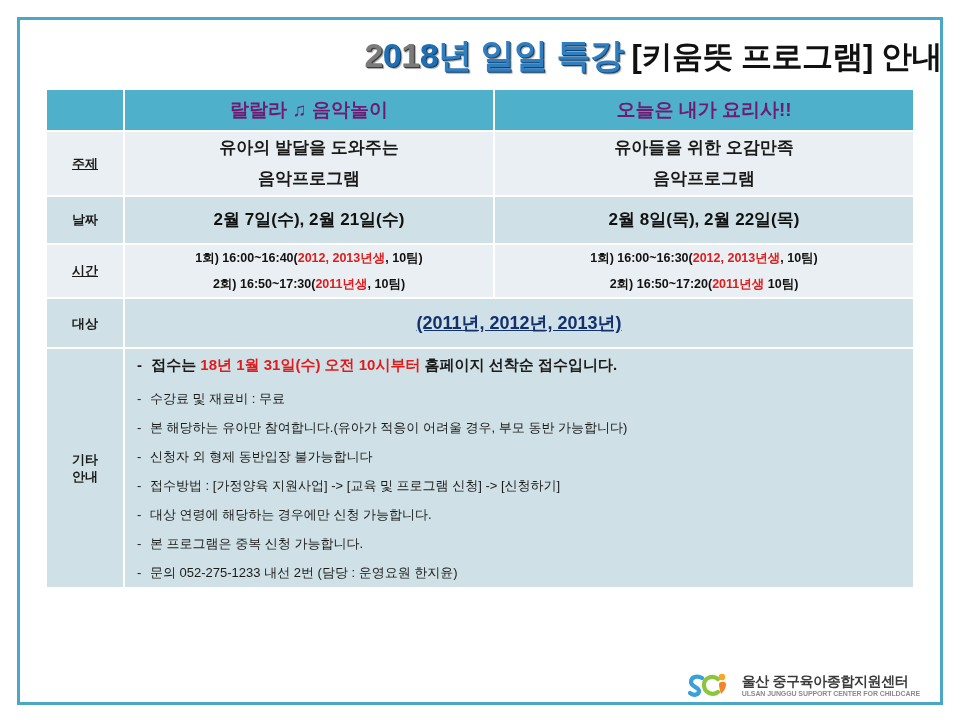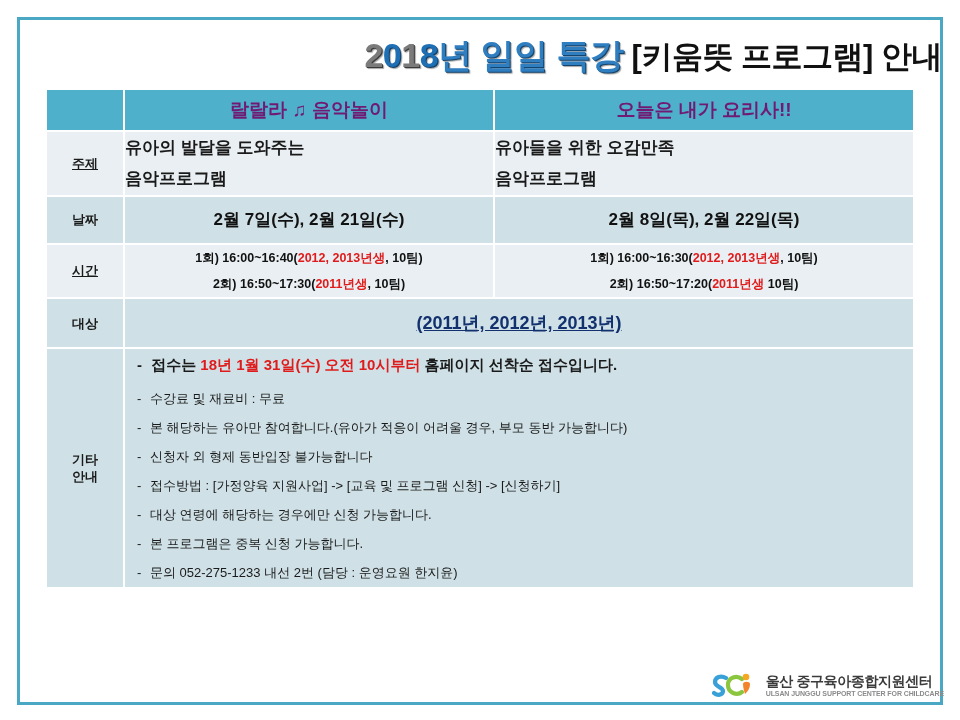--- a/index.html
+++ b/index.html
@@ -108,21 +108,21 @@
   }
   .lbl-light {
     background: #e9eff2;
     text-decoration: underline;
   }
 
   .cell-light { background: #e9eff2; }
   .cell-blue  { background: #cfe0e6; }
 
   .topic {
-    text-align: left;
+    text-align: center;
     font-size: 17px;
     font-weight: bold;
     color: #1a1a1a;
     line-height: 1.85;
     padding: 12px 6px;
   }
   .date {
     text-align: center;
     font-size: 17px;
     font-weight: bold;
@@ -164,21 +164,21 @@
   .note.first {
     font-size: 15px;
     font-weight: bold;
     padding-bottom: 6px;
   }
   .note .dash { margin-right: 5px; }
 
   
   #footer {
     position: absolute;
-    right: 16px;
+    right: 40px;
     bottom: 20px;
     display: flex;
     align-items: center;
     gap: 8px;
   }
   #logo-mark {
     width: 46px;
     height: 28px;
     position: relative;
     flex: none;

